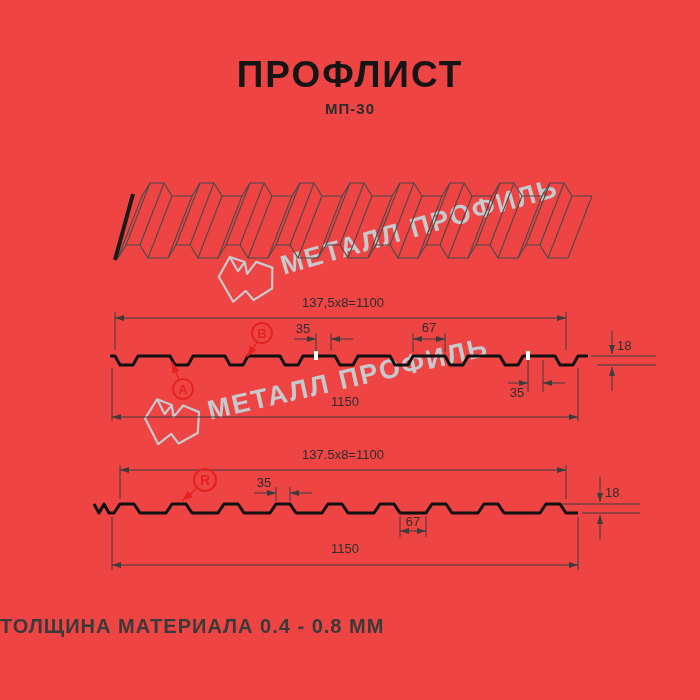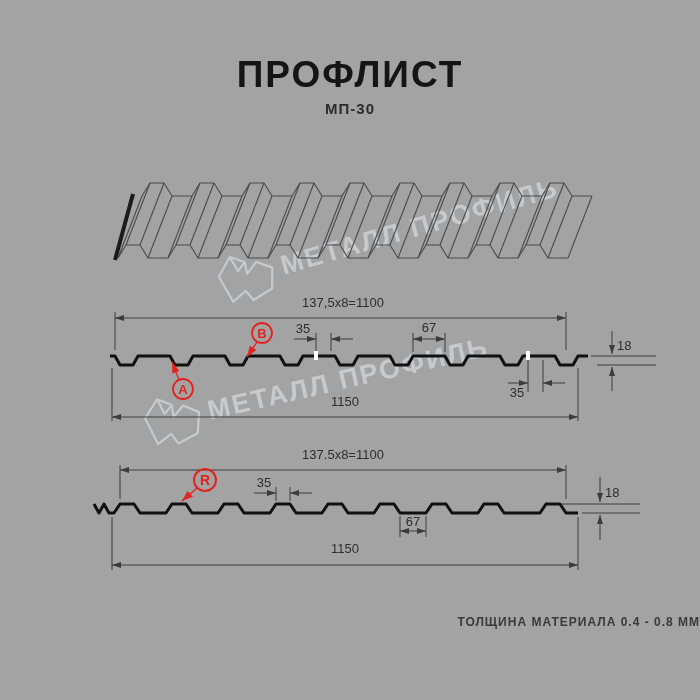--- a/index.html
+++ b/index.html
@@ -1,23 +1,23 @@
 <!DOCTYPE html>
 <html><head>
 <meta charset="utf-8">
 <style>
   html,body{margin:0;padding:0;background:#ffffff;}
-  .stage{position:relative;width:700px;height:700px;background:#a3a3a3;overflow:hidden;
+  .stage{position:relative;width:700px;height:700px;background:#ef4444;overflow:hidden;
          font-family:"Liberation Sans",sans-serif;}
   .title{position:absolute;top:54px;left:0;width:700px;text-align:center;
          font-size:37px;font-weight:800;letter-spacing:2px;color:#151515;}
   .subtitle{position:absolute;top:100px;left:0;width:700px;text-align:center;
          font-size:15px;font-weight:600;letter-spacing:1px;color:#2b2b2b;}
-  .footer{position:absolute;top:615px;left:0;width:700px;text-align:right;
-         font-size:12px;font-weight:600;letter-spacing:1px;color:#3a3a3a;}
+  .footer{position:absolute;top:615px;left:0;width:700px;text-align:left;
+         font-size:20px;font-weight:600;letter-spacing:1px;color:#3a3a3a;}
   svg{position:absolute;left:0;top:0;}
   .dim{stroke:#3c3c3c;stroke-width:1;fill:none;}
   .dimtxt{font-family:"Liberation Sans",sans-serif;font-size:13px;fill:#2e2e2e;}
   .profile{stroke:#111111;stroke-width:3;fill:none;stroke-linejoin:round;}
   .sheet{stroke:#4a4a4a;stroke-width:1.1;fill:none;stroke-linejoin:round;}
   .red{stroke:#e42320;fill:none;stroke-width:1.8;}
   .redtxt{font-family:"Liberation Sans",sans-serif;font-weight:700;fill:#e42320;text-anchor:middle;}
   .wmtxt{font-family:"Liberation Sans",sans-serif;font-weight:700;font-size:27px;
          letter-spacing:2px;fill:#c6cacd;}
   .wmlogo{stroke:#c6cacd;stroke-width:2.2;fill:none;stroke-linejoin:round;}

